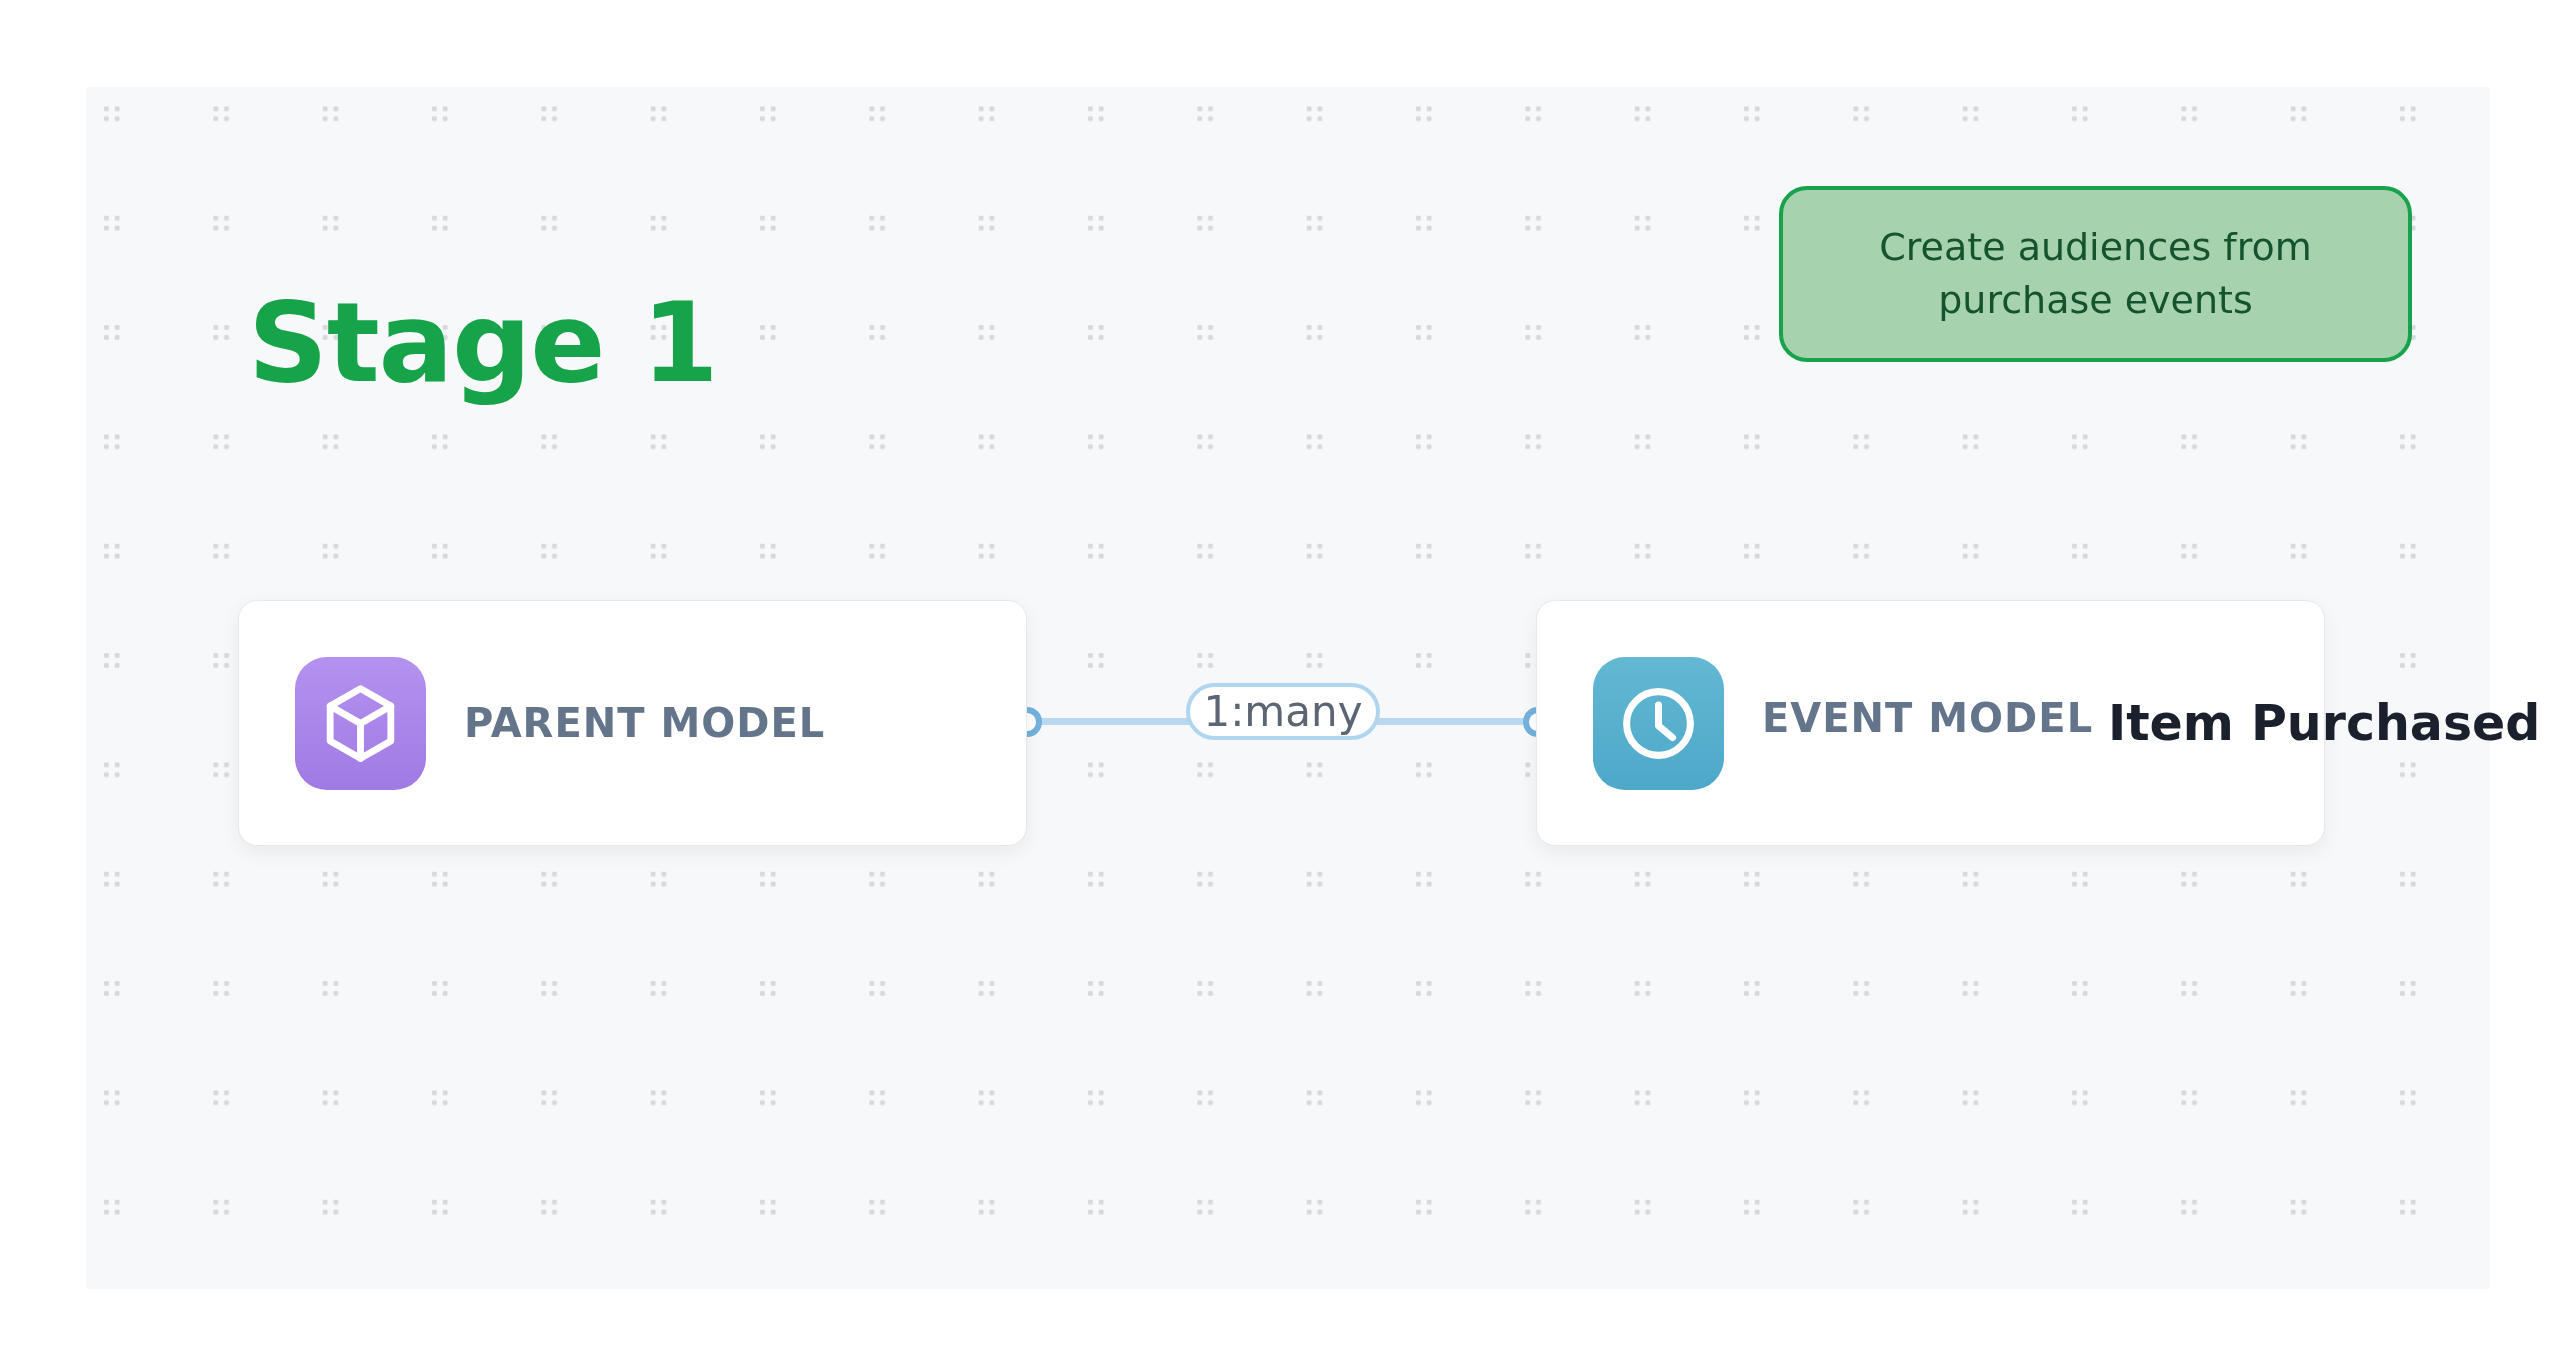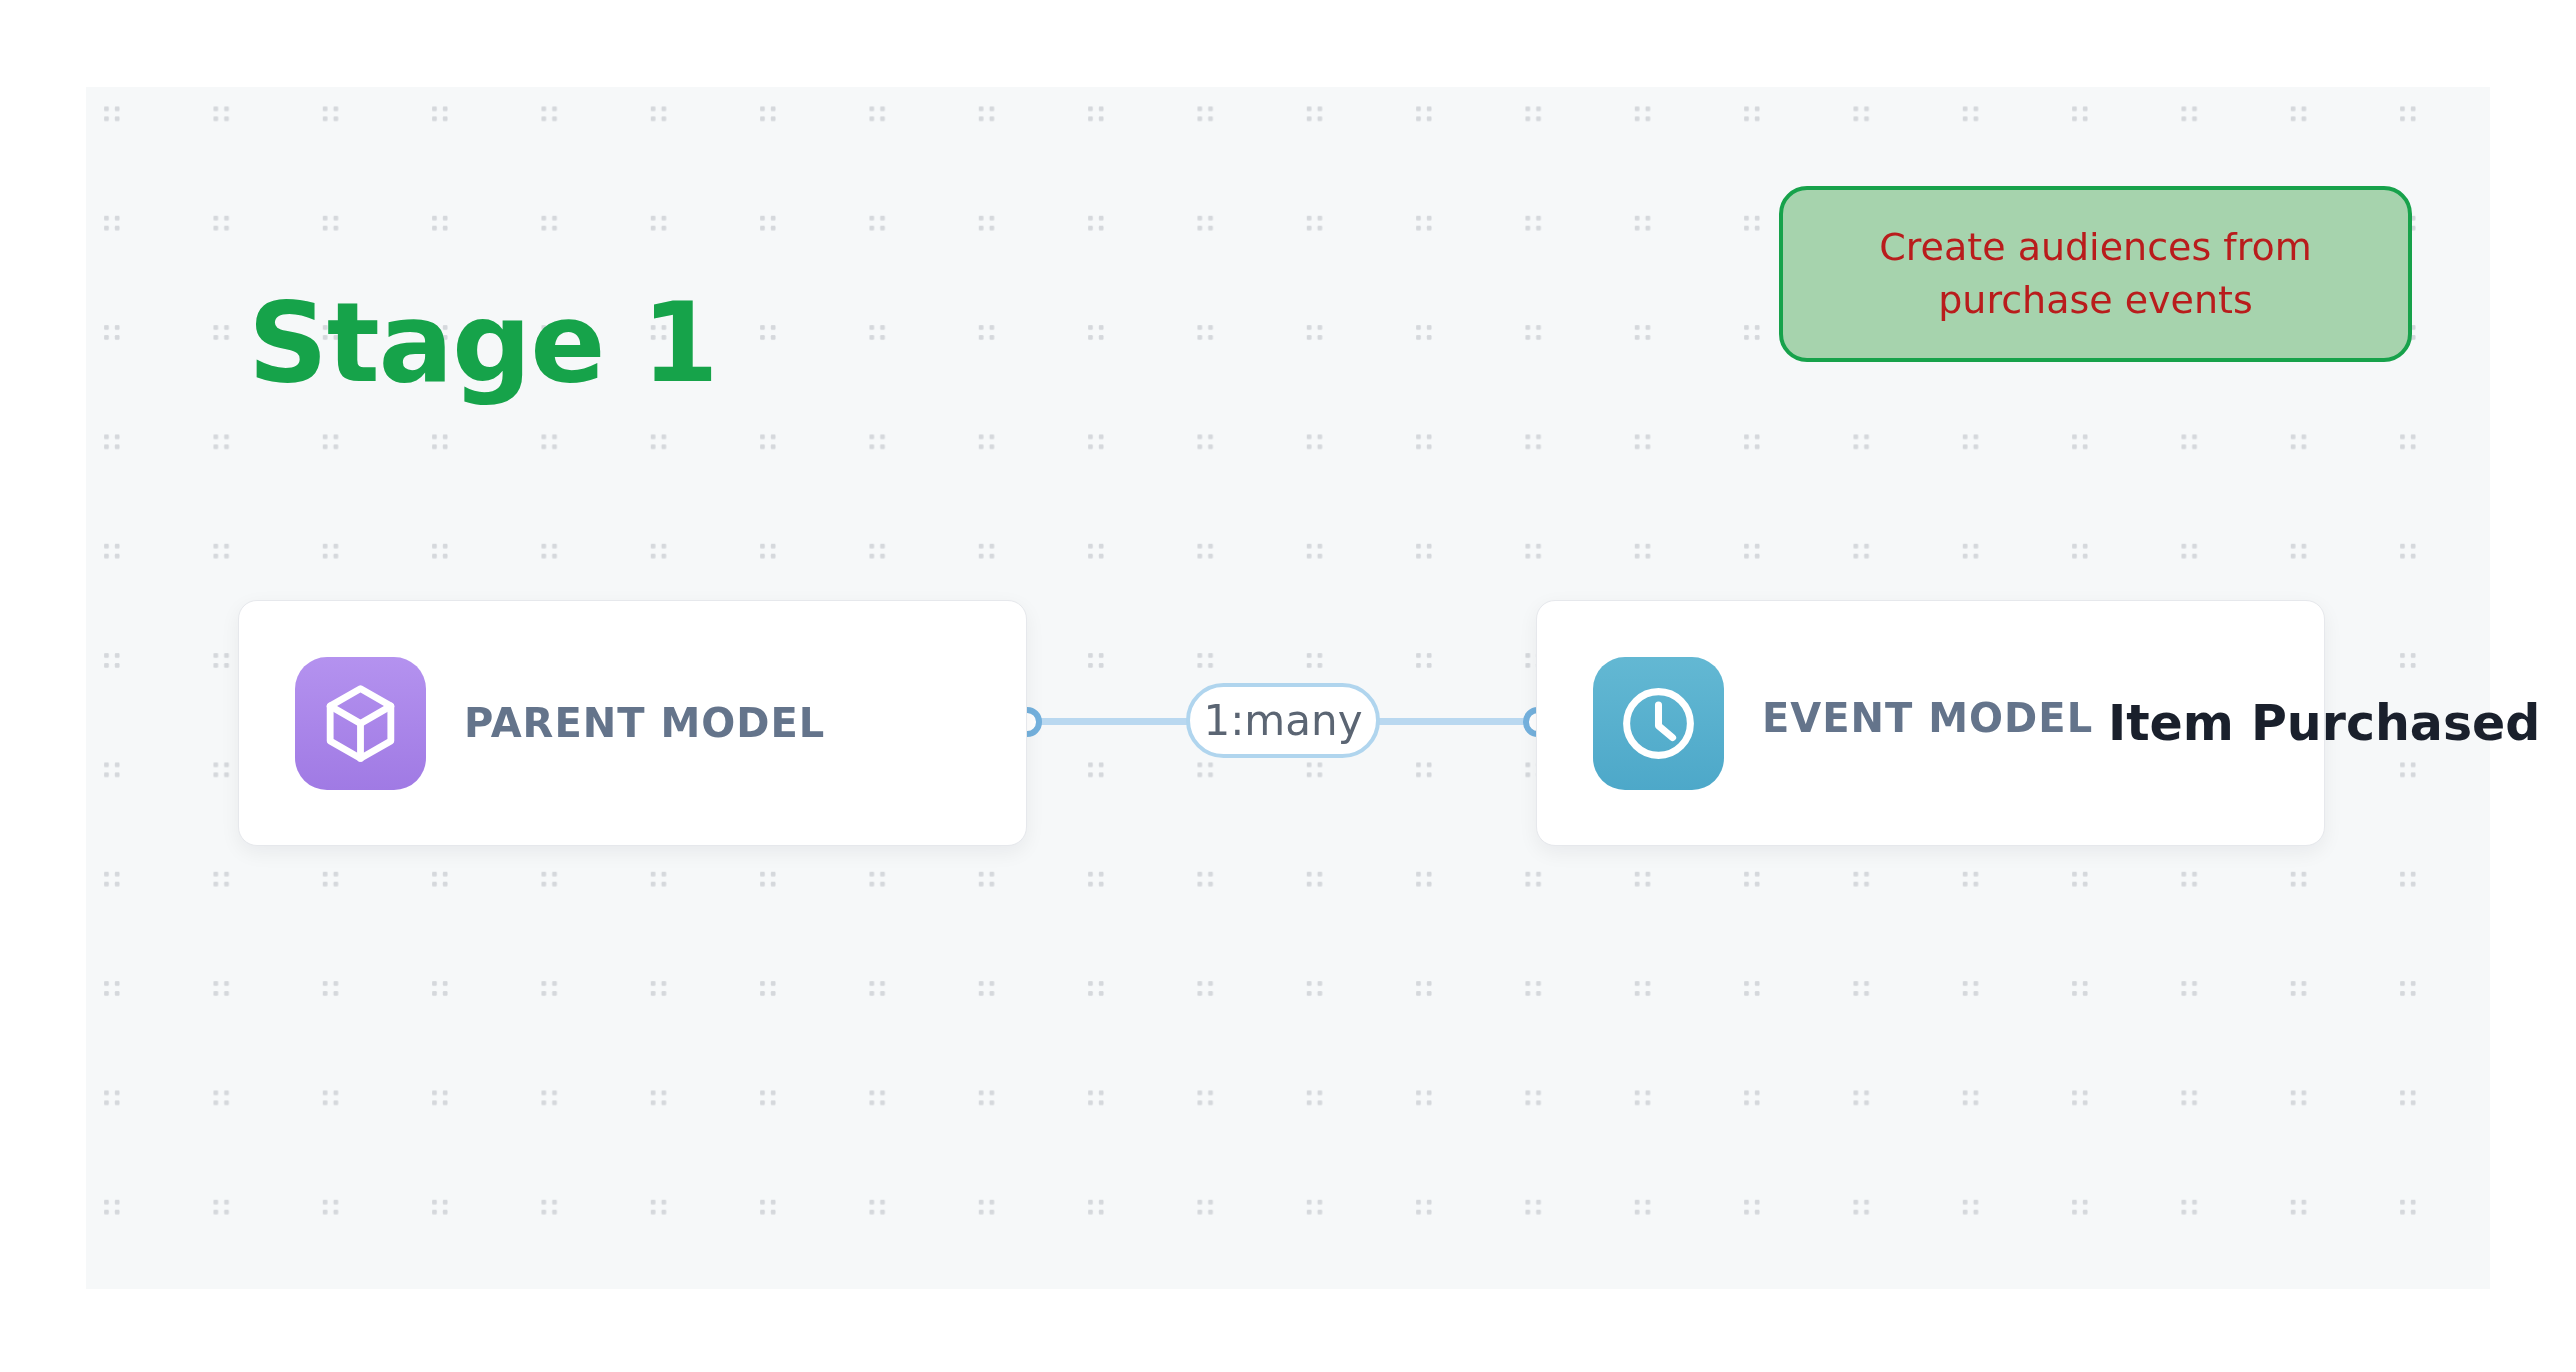--- a/index.html
+++ b/index.html
@@ -38,21 +38,21 @@
     background: #a6d3ad;
     border: 4px solid #17a24b;
     border-radius: 28px;
     display: flex;
     align-items: center;
     justify-content: center;
   }
   .note-text {
     font-size: 38px;
     line-height: 53px;
-    color: #b91c1c;
+    color: #14532d;
     text-align: center;
     white-space: pre-line;
   }
   .card {
     position: absolute;
     top: 513px;               
     width: 789px; height: 246px;
     background: #ffffff;
     border: 1.3px solid #e6e8ec;
     border-radius: 19px;
@@ -106,21 +106,21 @@
     width: 29.5px; height: 29.5px;
     border: 6.7px solid #74b1dd;
     border-radius: 50%;
     background: #ffffff;
   }
   .port-source { left: 926px; } 
   .port-target { left: 1437px; } 
   .edge-pill {
     position: absolute;
     left: 1100px; top: 596px;   
-    width: 194px; height: 75px;
+    width: 194px; height: 57px;
     background: #ffffff;
     border: 4.7px solid #b0d5ee;
     border-radius: 38px;
     display: flex;
     align-items: center;
     justify-content: center;
     text-align: right;
   }
   .edge-pill-text {
     font-size: 42px;

